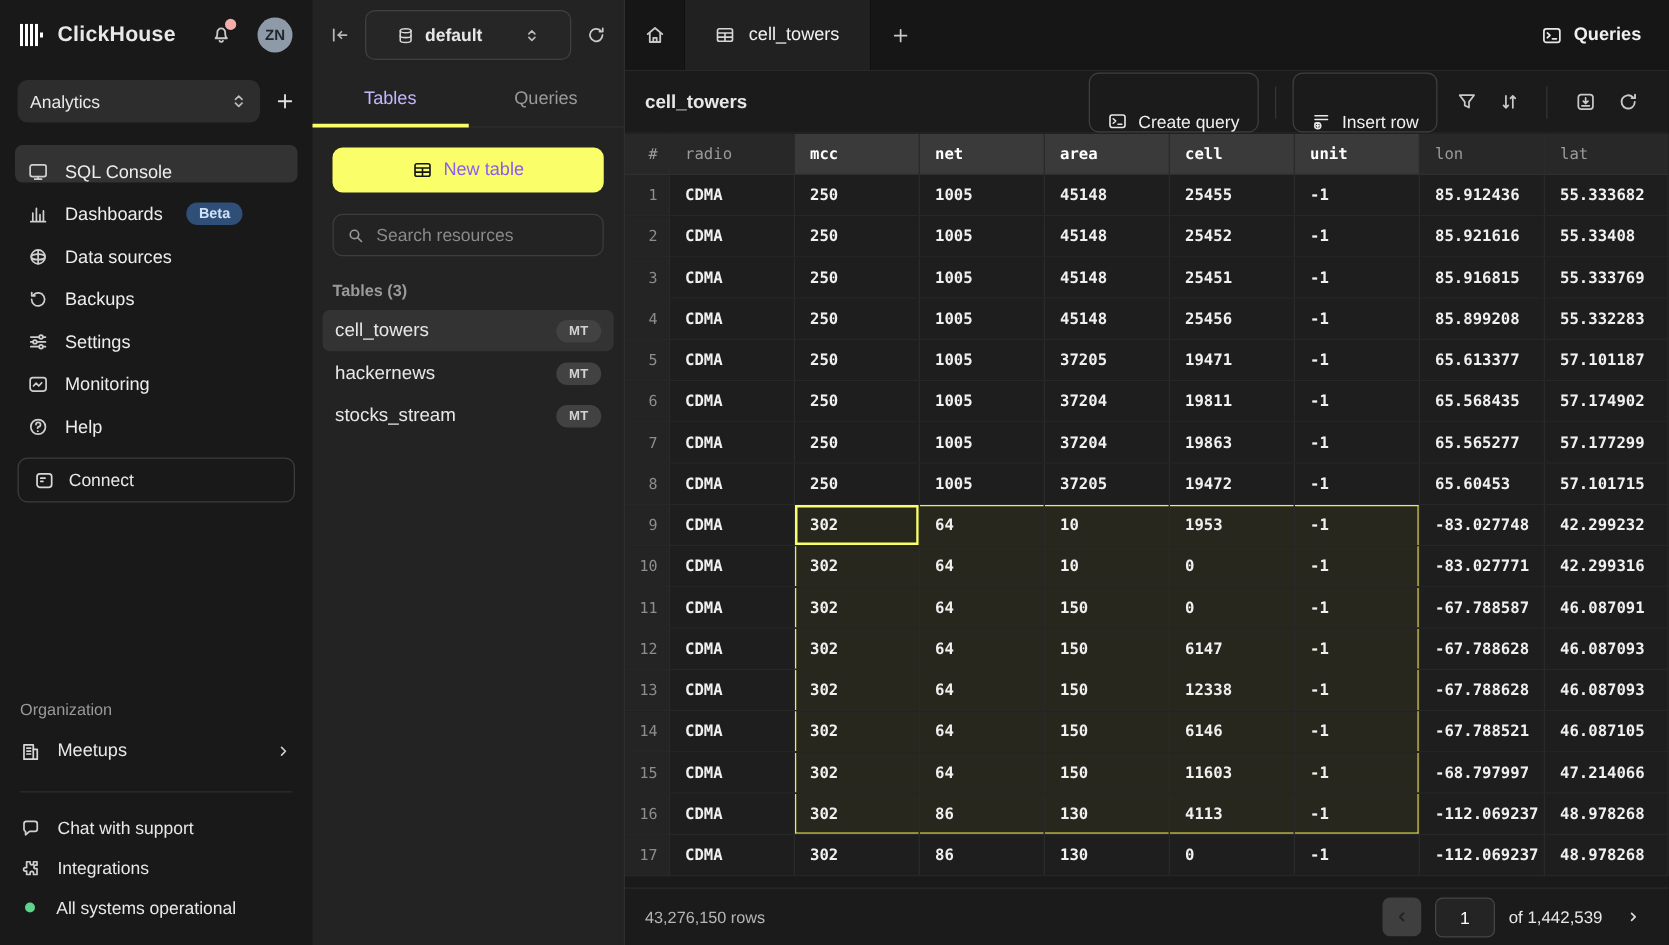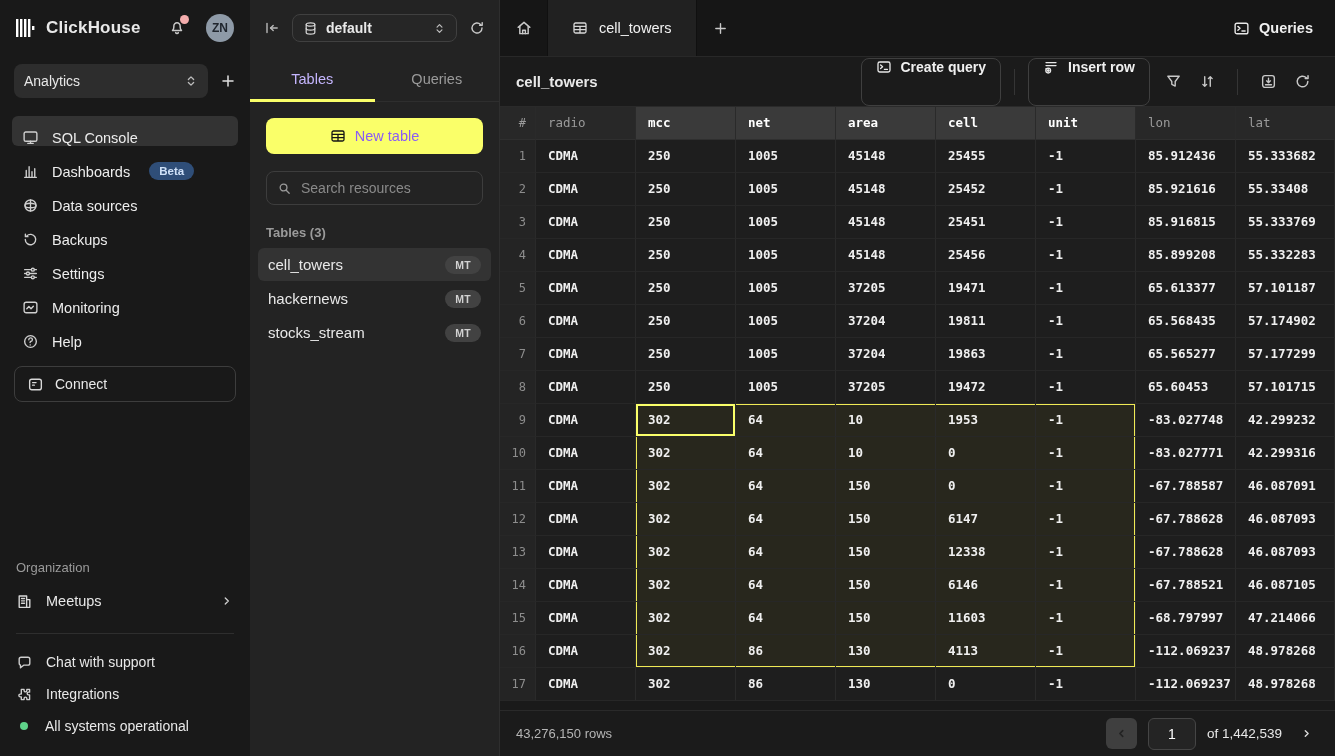--- a/index.html
+++ b/index.html
@@ -41,21 +41,21 @@
   .meetups .spacer{flex:1;}
   .side-divider{border-top:1px solid #2E2E2E;margin:16px 0 0 0;}
   .side-bottom{padding:14px 16px 16px 16px;display:flex;flex-direction:column;gap:4px;flex:none;}
   .side-bottom .row{height:28px;display:flex;align-items:center;gap:13px;font-size:14px;cursor:pointer;}
   .status-dot{width:8px;height:8px;border-radius:50%;background:var(--green);margin:0 4px 0 4px;}
 
   
   .panel{width:250px;background:#232323;display:flex;flex-direction:column;border-right:1px solid #2E2E2E;flex:none;}
   .panel-top{height:56px;display:flex;align-items:center;padding:0 14px;gap:12px;flex:none;}
   .collapse-btn{color:#B9B9B9;cursor:pointer;}
-  .db-select{flex:1;height:28px;background:#262626;border:1px solid #404040;border-radius:8px;display:flex;align-items:center;gap:8px;padding:0 10px;cursor:pointer;justify-content:center;}
+  .db-select{flex:1;height:40px;background:#262626;border:1px solid #404040;border-radius:8px;display:flex;align-items:center;gap:8px;padding:0 24px;cursor:pointer;justify-content:center;}
   .db-select .lbl{flex:1;font-size:14px;font-weight:600;}
   .panel-tabs{height:46px;display:flex;border-bottom:1px solid #2E2E2E;flex:none;}
   .ptab{flex:1;display:flex;align-items:center;justify-content:center;font-size:14.5px;color:#9A9A9A;cursor:pointer;position:relative;}
   .ptab.active{color:#c4b5fd;font-weight:400;}
   .ptab.active::after{content:"";position:absolute;left:0;right:0;bottom:-1px;height:3px;background:var(--accent);}
   .panel-body{padding:16px 16px 0 16px;display:flex;flex-direction:column;flex:1;}
   .new-table-btn{height:36px;background:var(--accent);color:#8b5cf6;border-radius:8px;display:flex;align-items:center;justify-content:center;gap:9px;font-size:14.5px;font-weight:500;cursor:pointer;}
   .new-table-btn .icon{color:#141414;}
   .search-box{margin-top:17px;height:34px;border:1px solid #3D3D3D;border-radius:8px;display:flex;align-items:center;gap:9px;padding:0 10px;}
   .search-box input{flex:1;background:transparent;border:none;outline:none;color:#E8E8E8;font-size:14px;font-family:inherit;}
@@ -69,21 +69,21 @@
   .main{flex:1;display:flex;flex-direction:column;min-width:0;background:#1B1B1B;}
   .tabstrip{height:57px;background:#161616;display:flex;align-items:stretch;border-bottom:1px solid #282828;flex:none;}
   .home-btn{width:47px;display:flex;align-items:center;justify-content:center;color:#C9C9C9;cursor:pointer;}
   .mtab{background:#212121;display:flex;align-items:center;gap:11px;padding:0 24px;font-size:14.5px;color:#F2F2F2;border-left:1px solid #101010;border-right:1px solid #101010;cursor:pointer;}
   .addtab-btn{width:48px;display:flex;align-items:center;justify-content:center;color:#C9C9C9;cursor:pointer;}
   .tabstrip .spacer{flex:1;}
   .queries-btn{display:flex;align-items:center;gap:9px;padding:0 22px;font-size:14.5px;font-weight:600;color:#F0F0F0;cursor:pointer;}
 
   .toolbar{height:50px;display:flex;align-items:center;padding:0 16px;background:#1B1B1B;border-bottom:1px solid #2A2A2A;flex:none;}
   .tb-title{font-size:15px;font-weight:700;margin-right:auto;}
-  .tb-btn{height:48px;border:1px solid #3F3F3F;border-radius:8px;display:flex;align-items:flex-start;gap:9px;padding:0 14px;font-size:14px;font-weight:700;color:#F0F0F0;background:transparent;cursor:pointer;font-family:inherit;}
+  .tb-btn{height:48px;border:1px solid #3F3F3F;border-radius:8px;display:flex;align-items:flex-end;gap:9px;padding:0 14px;font-size:14px;font-weight:400;color:#F0F0F0;background:transparent;cursor:pointer;font-family:inherit;}
   .tb-divider{width:1px;height:26px;background:#353535;margin:0 13px;}
   .tb-icon-btn{width:34px;height:34px;display:flex;align-items:center;justify-content:center;color:#C9C9C9;cursor:pointer;border-radius:6px;}
   .tb-gap{width:6px;}
 
   
   .grid-wrap{flex:1;overflow:hidden;background:#1A1A1A;}
   .grid-row{display:grid;grid-template-columns:36px 100px 100px 100px 100px 100px 100px 100px 1fr;height:33px;}
   .gcell{font-family:"DejaVu Sans Mono",monospace;font-size:12.5px;font-weight:700;color:#F0F0F0;line-height:32px;padding:0 12px;white-space:nowrap;overflow:hidden;border-right:1px solid #2A2A2A;border-bottom:1px solid #272727;background:#1E1E1E;}
   .gcell.num{background:#242424;color:#8D8D8D;font-weight:400;font-size:12px;text-align:right;padding:0 9px;}
   .ghead .gcell{background:#282828;color:#9A9A9A;font-weight:400;border-bottom:1px solid #2F2F2F;}

